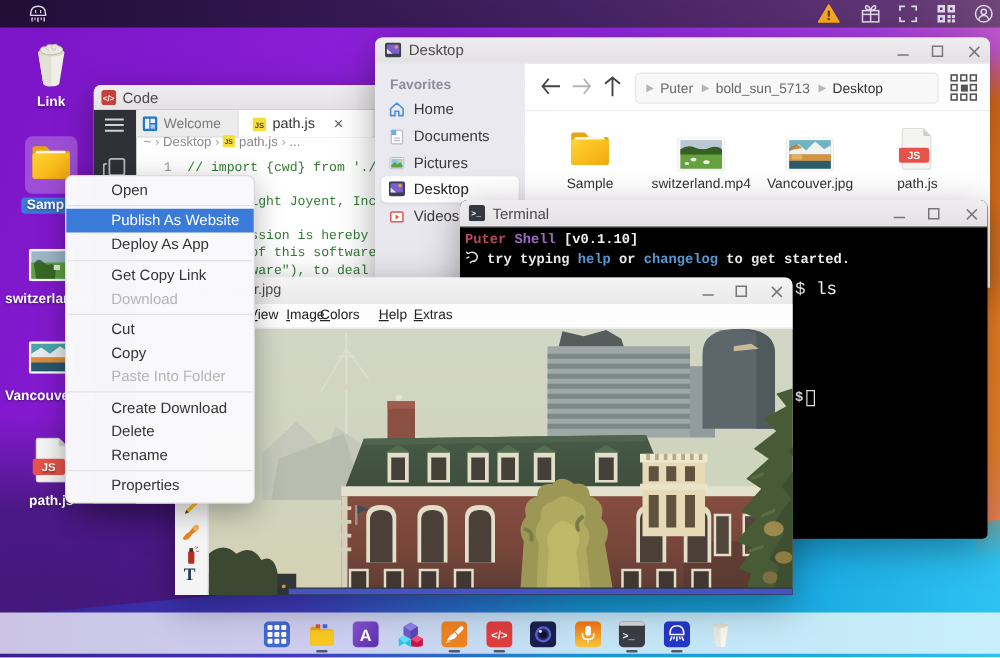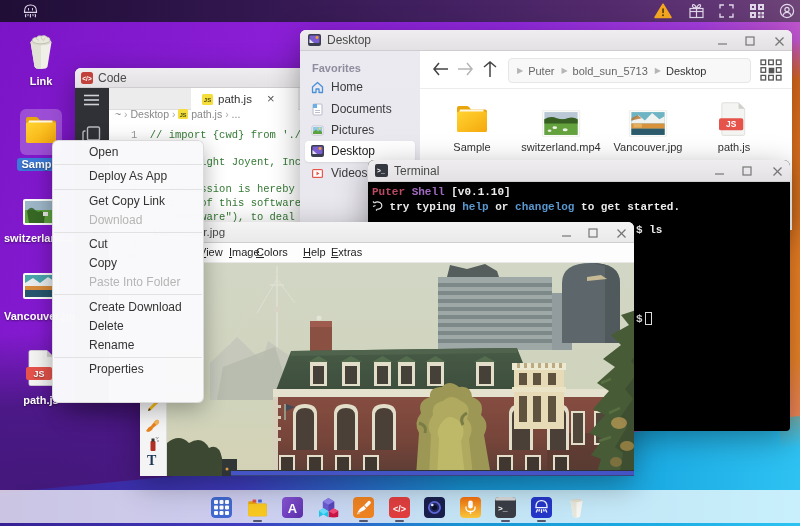--- a/index.html
+++ b/index.html
@@ -163,20 +163,29 @@
           </g>
         </svg>
   <svg class="abs" style="left:7px;top:38px" width="19" height="20" viewBox="0 0 19 20">
           <g stroke="#b8bbc0" stroke-width="1.4" fill="none">
             <rect x="5.5" y="1" width="12" height="13" rx="1.5"></rect>
             <path d="M3.5 5 H2.5 Q1 5 1 6.5 V17 Q1 18.5 2.5 18.5 H12 Q13.5 18.5 13.5 17 V16.5"></path>
           </g>
         </svg>
  </div>
  <div class="abs" style="left:34px;top:20px;width:356px;height:22px;background:#ececec;border-bottom:1px solid #ddd">
+  <div class="abs" style="left:0;top:0;width:82px;height:22px;display:flex;align-items:center;border-right:1px solid #ddd">
+   <svg style="margin-left:5px" width="12" height="12" viewBox="0 0 12 12">
+            <rect width="12" height="12" rx="2" fill="#2478d4"></rect>
+            <rect x="2" y="2" width="3.4" height="8" fill="#fff" opacity=".9"></rect>
+            <rect x="6.4" y="2" width="3.6" height="3.4" fill="#fff" opacity=".9"></rect>
+            <rect x="6.4" y="6.6" width="3.6" height="3.4" fill="#fff" opacity=".6"></rect>
+          </svg>
+   <span style="font-size:11px;color:#777;margin-left:5px">Welcome</span>
+  </div>
   <div class="abs" style="left:82px;top:0;width:107px;height:22px;background:#fff;display:flex;align-items:center">
    <svg style="margin-left:11px" width="11" height="11" viewBox="0 0 11 11">
             <rect width="11" height="11" rx="1.5" fill="#f5de3c"></rect>
             <text x="5.5" y="8.3" font-size="6" font-weight="bold" fill="#4a4a10" text-anchor="middle" font-family="Liberation Sans,sans-serif">JS</text>
           </svg>
    <span style="font-size:11.5px;color:#333;margin-left:5px">path.js</span>
   </div>
   <span class="abs" style="left:158px;top:3px;font-size:13px;color:#555">×</span>
  </div>
  <div class="abs" style="left:34px;top:40px;width:356px;height:16px;font-size:10.5px;color:#888;white-space:nowrap">
@@ -366,21 +375,21 @@
           </g>
         </svg>
       </div>
  <div class="abs mono" style="left:4px;top:26px;font-size:11px;font-weight:bold;line-height:13.5px;color:#eee;white-space:pre"><span style="color:#b84a62">Puter</span> <span style="color:#a06ac0">Shell</span> [v0.1.10]
 <svg width="11" height="11" viewBox="0 0 11 11" style="vertical-align:-1px">
           <g stroke="#e8e8e8" stroke-width="1.2" fill="none">
             <path d="M2.5 3 Q5 1 8 2.5 Q10.5 4 9.5 7 Q8.5 9.5 5.5 9"></path>
             <path d="M2.5 3 L1 1.5 M3.5 5.5 l-2.5 1 M5.5 9 l-1.5 1.5"></path>
           </g>
         </svg> try typing <span style="color:#5b9bd5">help</span> or <span style="color:#5b9bd5">changelog</span> to get started.</div>
- <div class="abs mono" style="left:268px;top:64px;font-size:11px;font-weight:bold;color:#eee">$ ls</div>
+ <div class="abs mono" style="left:268px;top:64px;font-size:14px;font-weight:normal;color:#eee">$ ls</div>
  <div class="abs mono" style="left:268px;top:153px;font-size:11px;font-weight:bold;color:#eee">$</div>
  <div class="abs" style="left:277px;top:152px;width:7px;height:13px;border:1.5px solid #e8e8e8"></div>
 </div>
 <div class="win" id="viewwin" style="left:140px;top:222px;width:494px;height:254px;background:#fff;z-index:30">
  <div class="tb" style="height:21px;background:linear-gradient(180deg,#f5f4f5,#ebeaeb)">
   <span class="ttl" style="font-size:11.5px;margin-left:13px">Vancouver.jpg</span>
  </div>
  <div class="wc" style="left:418px;width:16px">
         <svg width="11" height="11" viewBox="0 0 11 11">
           <line x1="1" y1="8" x2="10" y2="8" stroke="#777" stroke-width="1.2"></line>
@@ -625,20 +634,21 @@
   <rect x="8" y="108" width="3" height="14" fill="#c8c8bc"></rect>
   <path d="M110 10 L62 82" stroke="#d8d6ca" stroke-width="1"></path>
 
   <path d="M0 213 L0 180 Q12 170 22 180 Q35 172 42 185 Q52 180 55 195 L55 213Z" fill="#222e18"></path>
    <rect width="467" height="213" fill="#ccd2bc" opacity=".16"></rect>
  </svg>
 </div>
 <div id="ctx">
  <div class="mi">Open</div>
  <div class="sep"></div>
+ <div class="mi sel">Publish As Website</div>
  <div class="mi">Deploy As App</div>
  <div class="sep"></div>
  <div class="mi">Get Copy Link</div>
  <div class="mi dis">Download</div>
  <div class="sep"></div>
  <div class="mi">Cut</div>
  <div class="mi">Copy</div>
  <div class="mi dis">Paste Into Folder</div>
  <div class="sep"></div>
  <div class="mi">Create Download</div>

